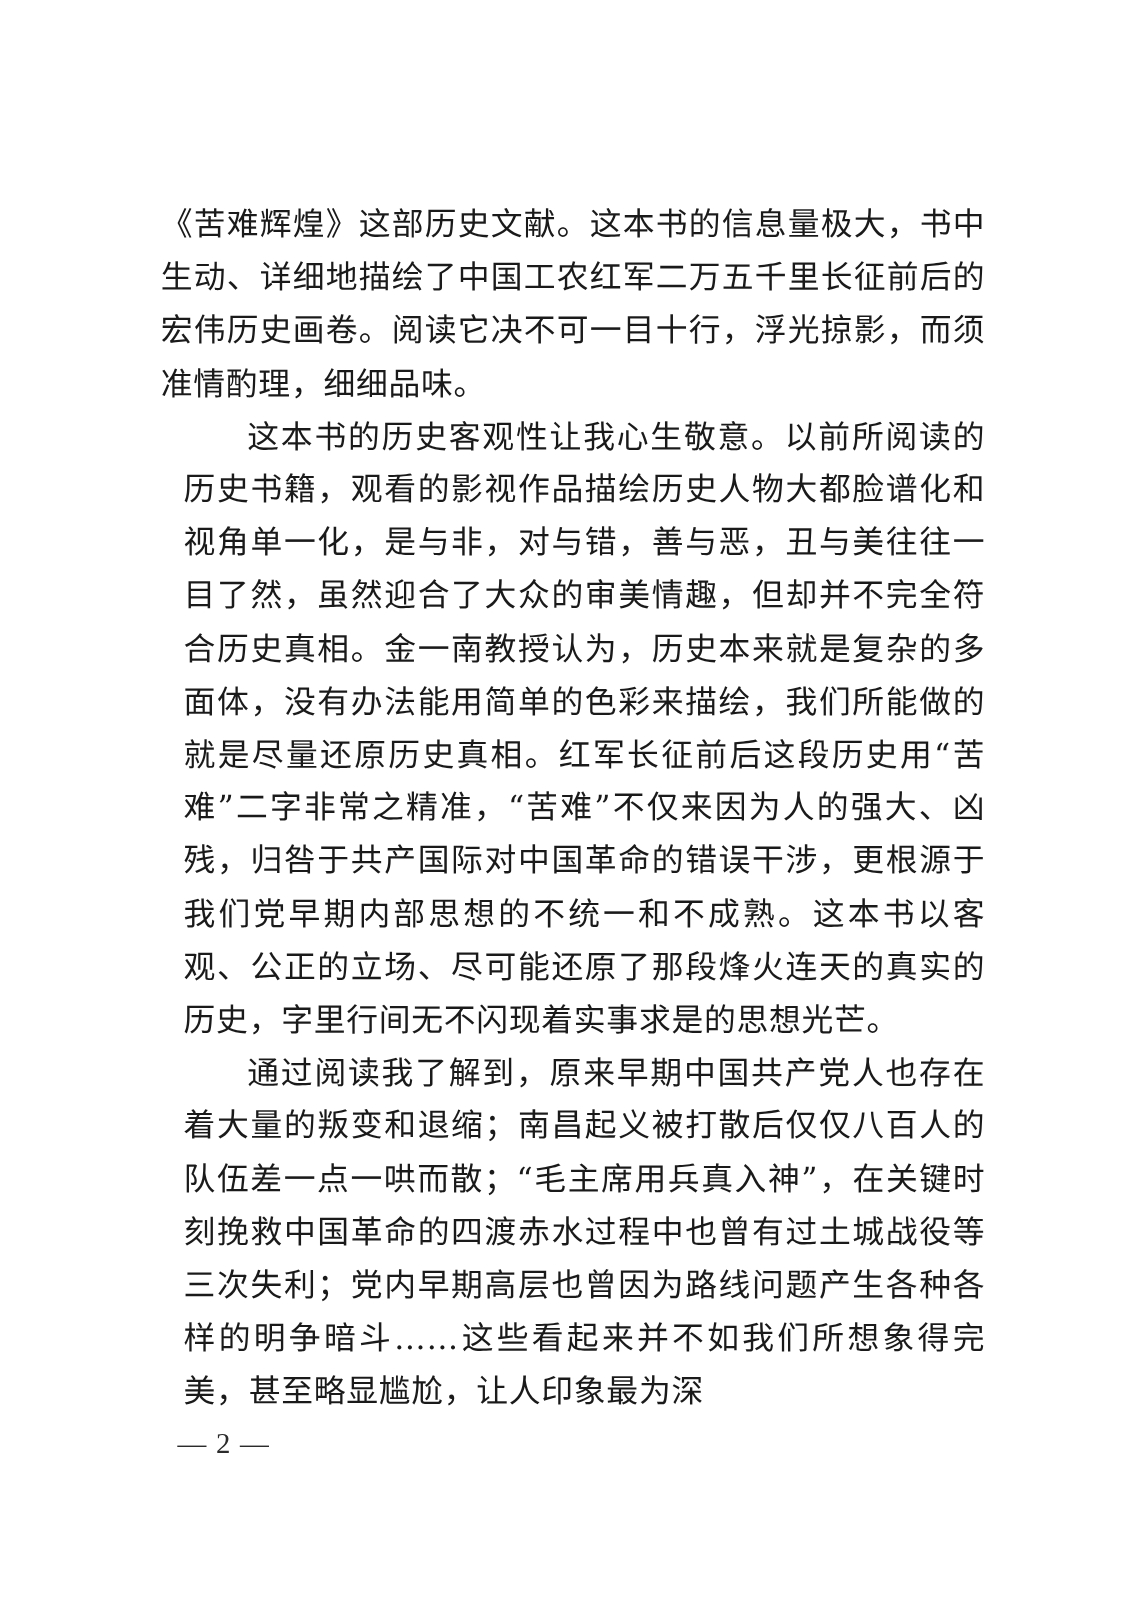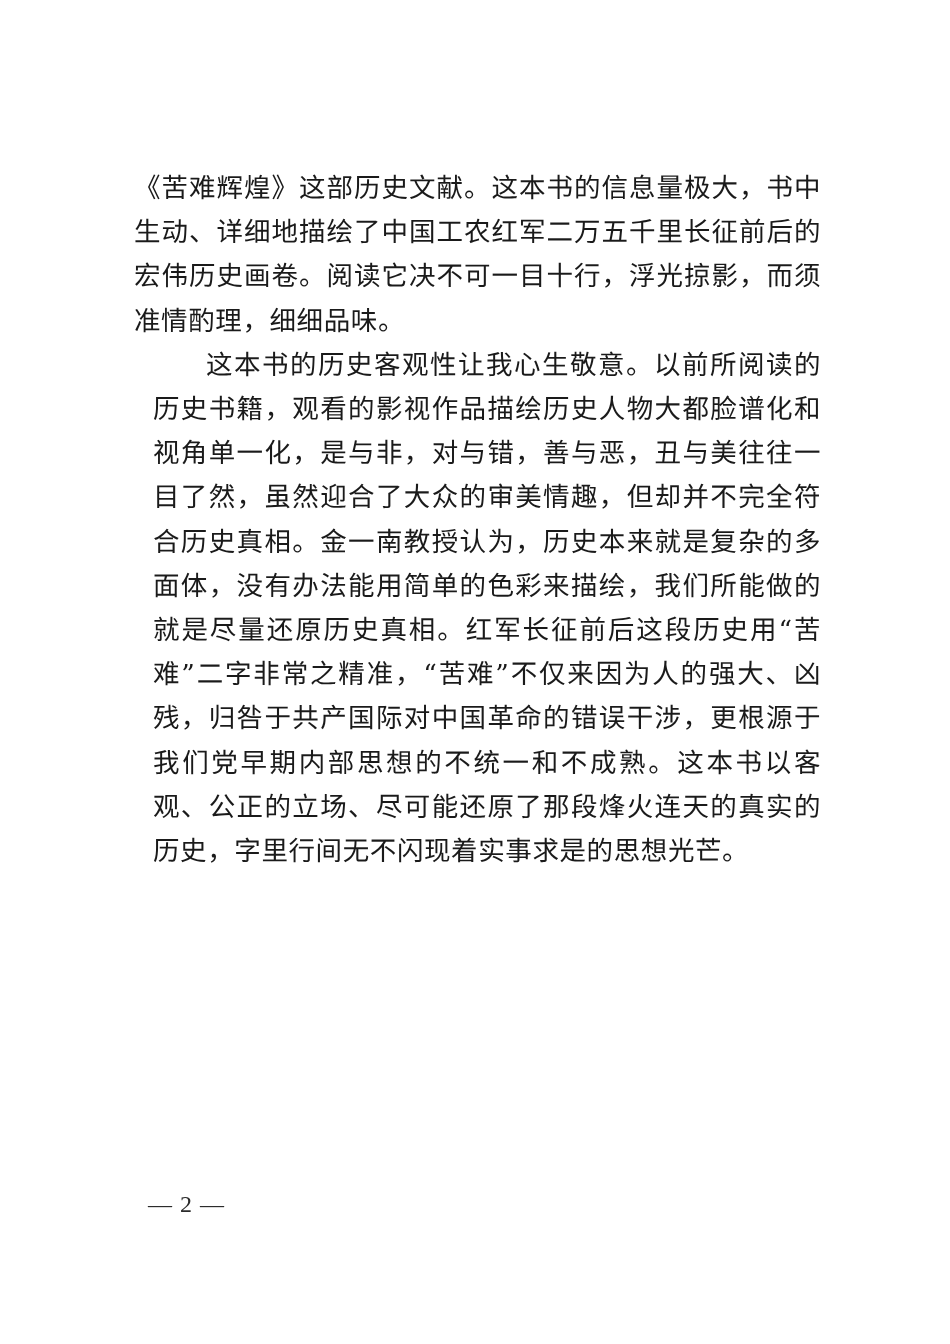--- a/index.html
+++ b/index.html
@@ -59,18 +59,19 @@
 <body>
 
 <div class="page">
 
   <div class="doc-body">
 
     <p class="para">《苦难辉煌》这部历史文献。这本书的信息量极大，书中生动、详细地描绘了中国工农红军二万五千里长征前后的宏伟历史画卷。阅读它决不可一目十行，浮光掠影，而须准情酌理，细细品味。</p>
 
     <p class="para indent">这本书的历史客观性让我心生敬意。以前所阅读的历史书籍，观看的影视作品描绘历史人物大都脸谱化和视角单一化，是与非，对与错，善与恶，丑与美往往一目了然，虽然迎合了大众的审美情趣，但却并不完全符合历史真相。金一南教授认为，历史本来就是复杂的多面体，没有办法能用简单的色彩来描绘，我们所能做的就是尽量还原历史真相。红军长征前后这段历史用“苦难”二字非常之精准，“苦难”不仅来因为人的强大、凶残，归咎于共产国际对中国革命的错误干涉，更根源于我们党早期内部思想的不统一和不成熟。这本书以客观、公正的立场、尽可能还原了那段烽火连天的真实的历史，字里行间无不闪现着实事求是的思想光芒。</p>
 
+    <p class="para indent">通过阅读我了解到，原来早期中国共产党人也存在着大量的叛变和退缩；南昌起义被打散后仅仅八百人的队伍差一点一哄而散；“毛主席用兵真入神”，在关键时刻挽救中国革命的四渡赤水过程中也曾有过土城战役等三次失利；党内早期高层也曾因为路线问题产生各种各样的明争暗斗……这些看起来并不如我们所想象得完美，甚至略显尴尬，让人印象最为深</p>
 
   </div>
 
   <div class="page-number">— 2 —</div>
 
 </div>
 
 </body></html>

